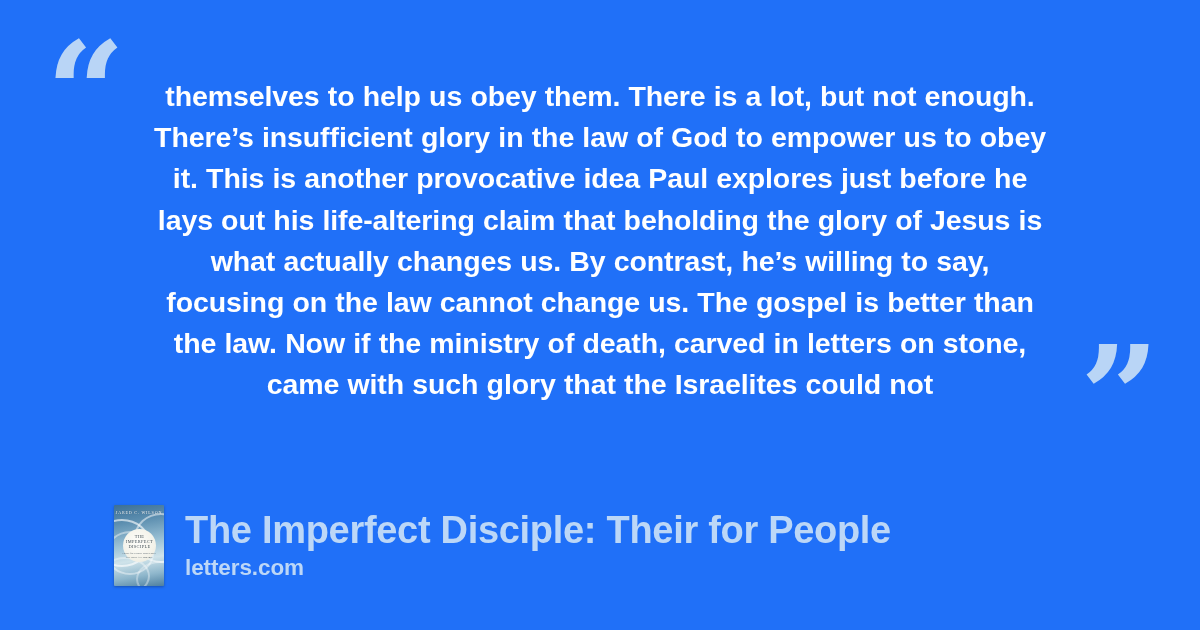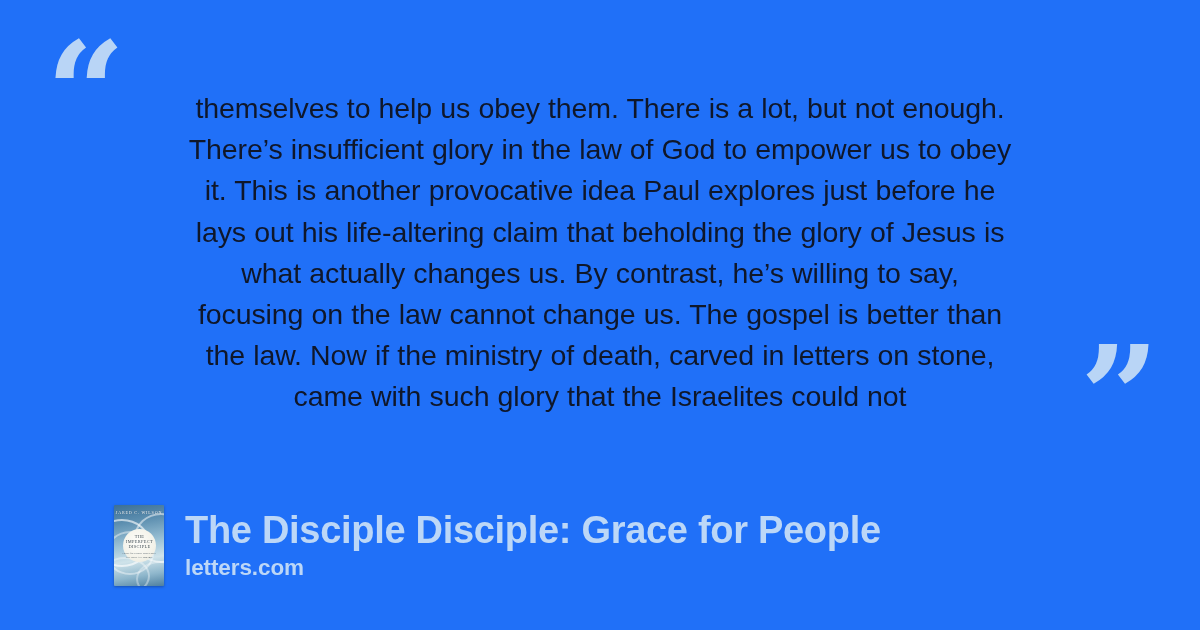--- a/index.html
+++ b/index.html
@@ -44,24 +44,24 @@
 
   
   #quote-block {
     position: absolute;
     left: 110px;
     top: 72px;
     width: 980px;
     text-align: center;
   }
   #quote-text {
-    margin: 16px;
-    color: #0f172a;
+    margin: 4px;
+    color: #ffffff;
     font-size: 28.5px;
-    font-weight: 400;
+    font-weight: 700;
     line-height: 41.2px;
     letter-spacing: -0.1px;
     word-spacing: 0.4px;
     white-space: pre-line;
   }
 
   
   #footer {
     position: absolute;
     left: 114px;
@@ -190,19 +190,19 @@
       <span class="cover-disc"></span>
       <span class="cover-author">JARED C. WILSON</span>
       <span class="cover-title" style="white-space: pre-line;">THE
 IMPERFECT
 DISCIPLE</span>
       <span class="cover-sub" style="white-space: pre-line;">Grace for People Who Can’t
 Get Their Act Together</span>
     </div>
 
     <div id="footer-text">
-      <div id="book-title">The Disciple Disciple: Grace for People</div>
+      <div id="book-title">The Imperfect Disciple: Their for People</div>
       <div id="site-name">letters.com</div>
     </div>
 
   </div>
 
 </div>
 
 </body></html>

